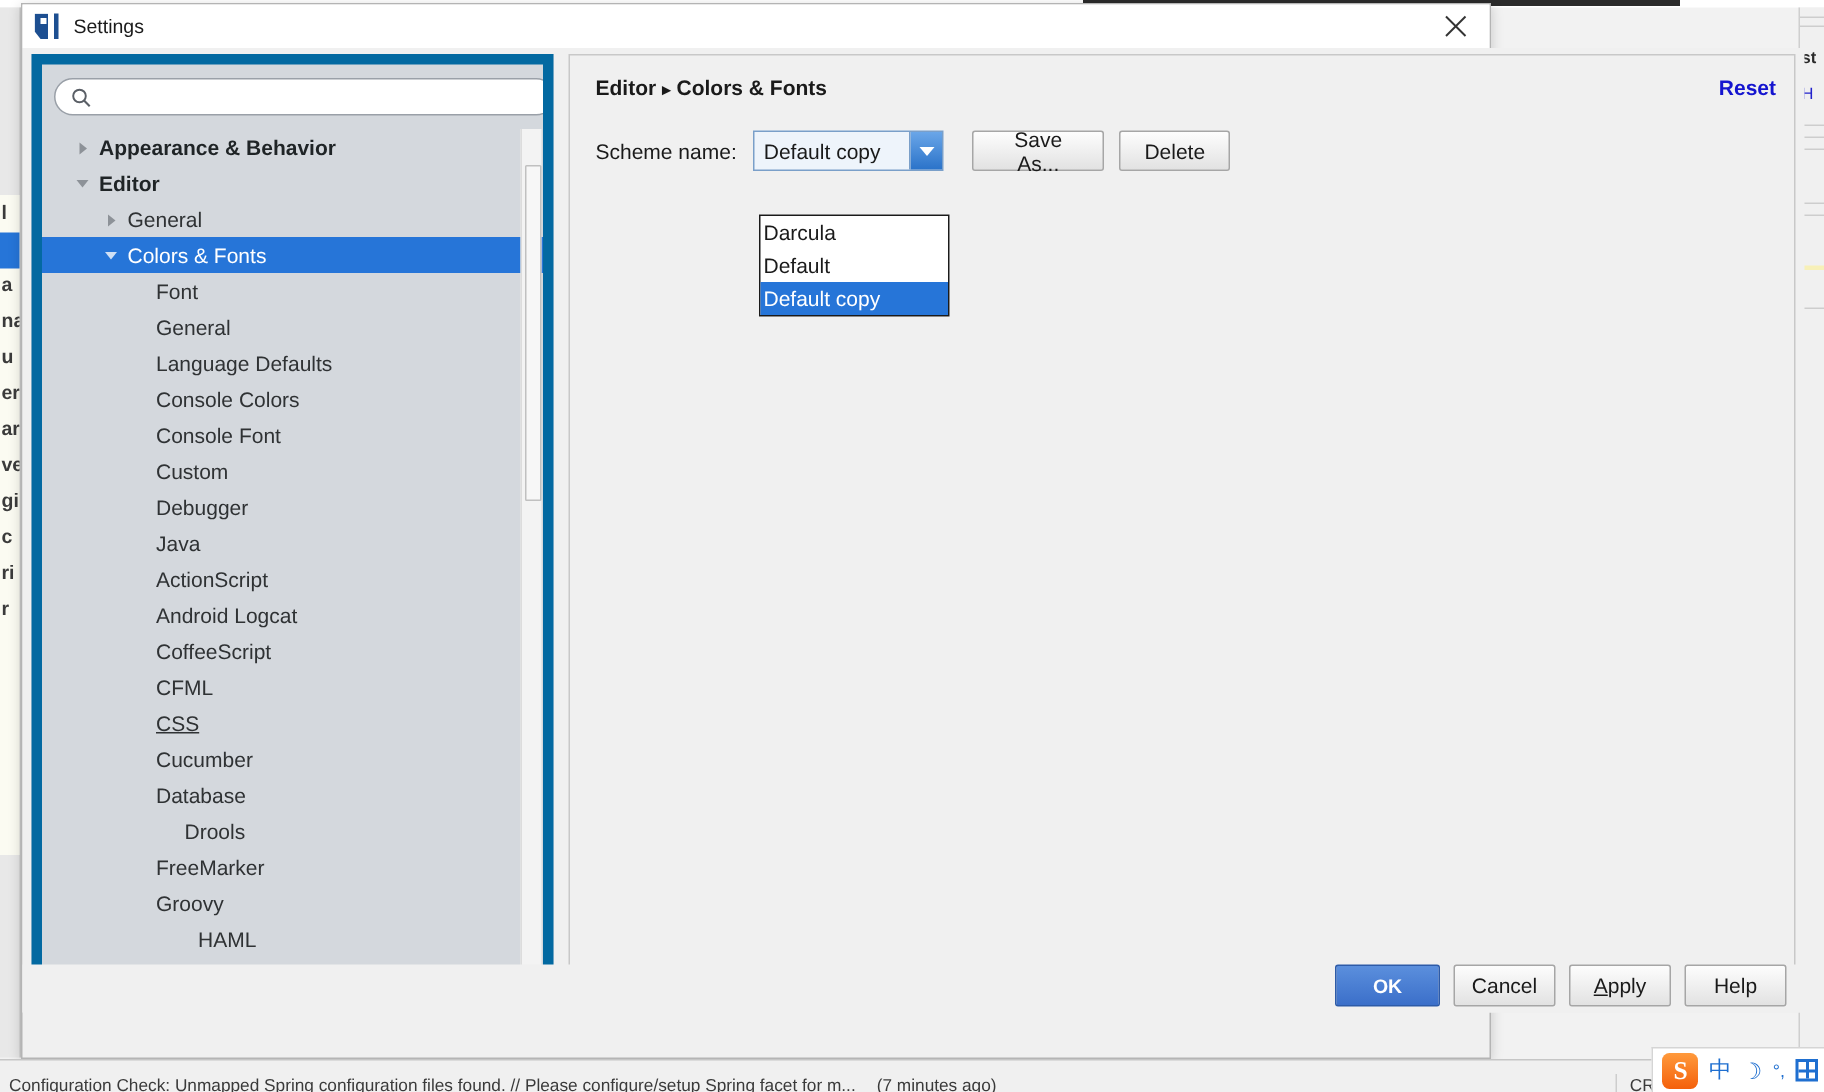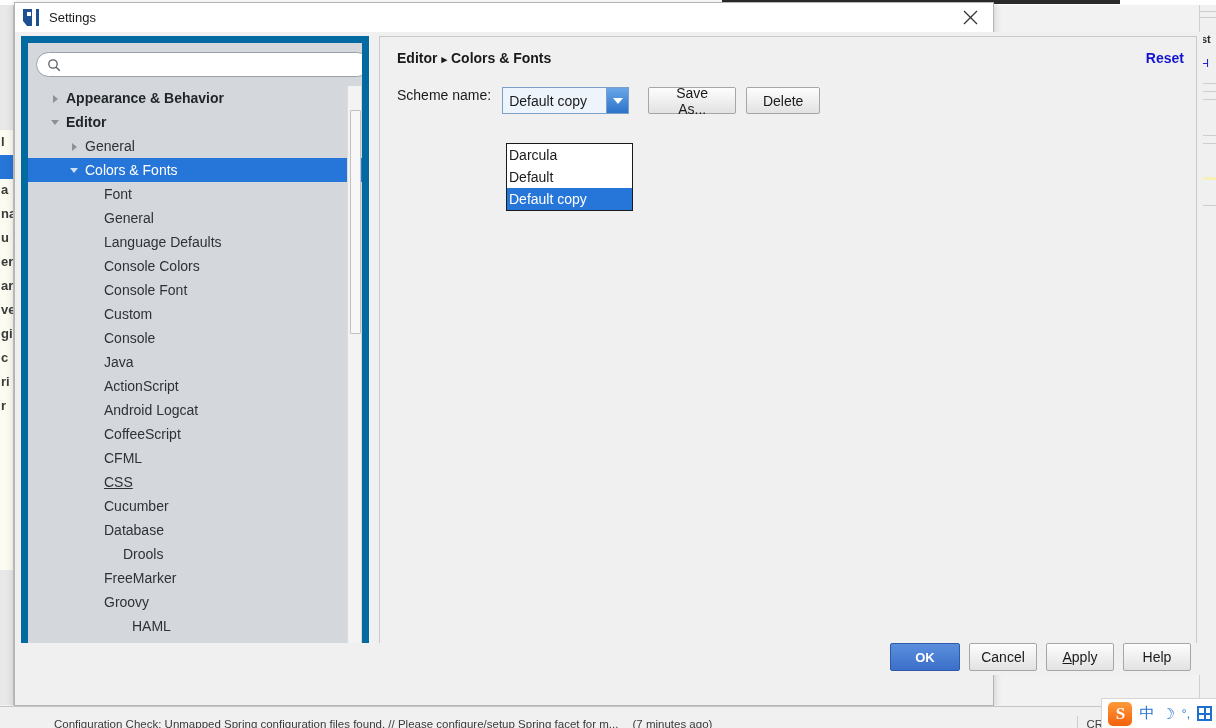--- a/index.html
+++ b/index.html
@@ -90,21 +90,20 @@
     font-size: 11.5px;
     color: #3a3a3a;
     overflow: hidden;
   }
   .sb-msg {
     padding-left: 6px;
     white-space: nowrap;
     flex: 0 0 auto;
     position: relative;
     top: 6px;
-    margin-left: 48px;
   }
   .sb-time {
     padding-left: 14px;
     white-space: nowrap;
     color: #3a3a3a;
     position: relative;
     top: 6px;
   }
   .sb-cell {
     border-left: 1px solid #cdcdcd;
@@ -336,20 +335,21 @@
     font-size: 14px;
     font-weight: bold;
     color: #1414cf;
     cursor: pointer;
   }
 
   .row-scheme {
     position: absolute;
     left: 17px; top: 50px;
     display: flex;
+    align-items: center;
   }
   .scheme-label {
     font-size: 14px;
     color: #1a1a1a;
     margin-right: 11px;
   }
 
   .combo {
     position: relative;
     width: 127px; height: 27px;
@@ -565,21 +565,21 @@
             <div class="tree-row" style="padding-left: 60px;">
               <span class="arrow none"></span>
               <span>Console Font</span>
             </div>
             <div class="tree-row" style="padding-left: 60px;">
               <span class="arrow none"></span>
               <span>Custom</span>
             </div>
             <div class="tree-row" style="padding-left: 60px;">
               <span class="arrow none"></span>
-              <span>Console</span>
+              <span>Debugger</span>
             </div>
             <div class="tree-row" style="padding-left: 60px;">
               <span class="arrow none"></span>
               <span>Java</span>
             </div>
             <div class="tree-row" style="padding-left: 60px;">
               <span class="arrow none"></span>
               <span>ActionScript</span>
             </div>
             <div class="tree-row" style="padding-left: 60px;">

